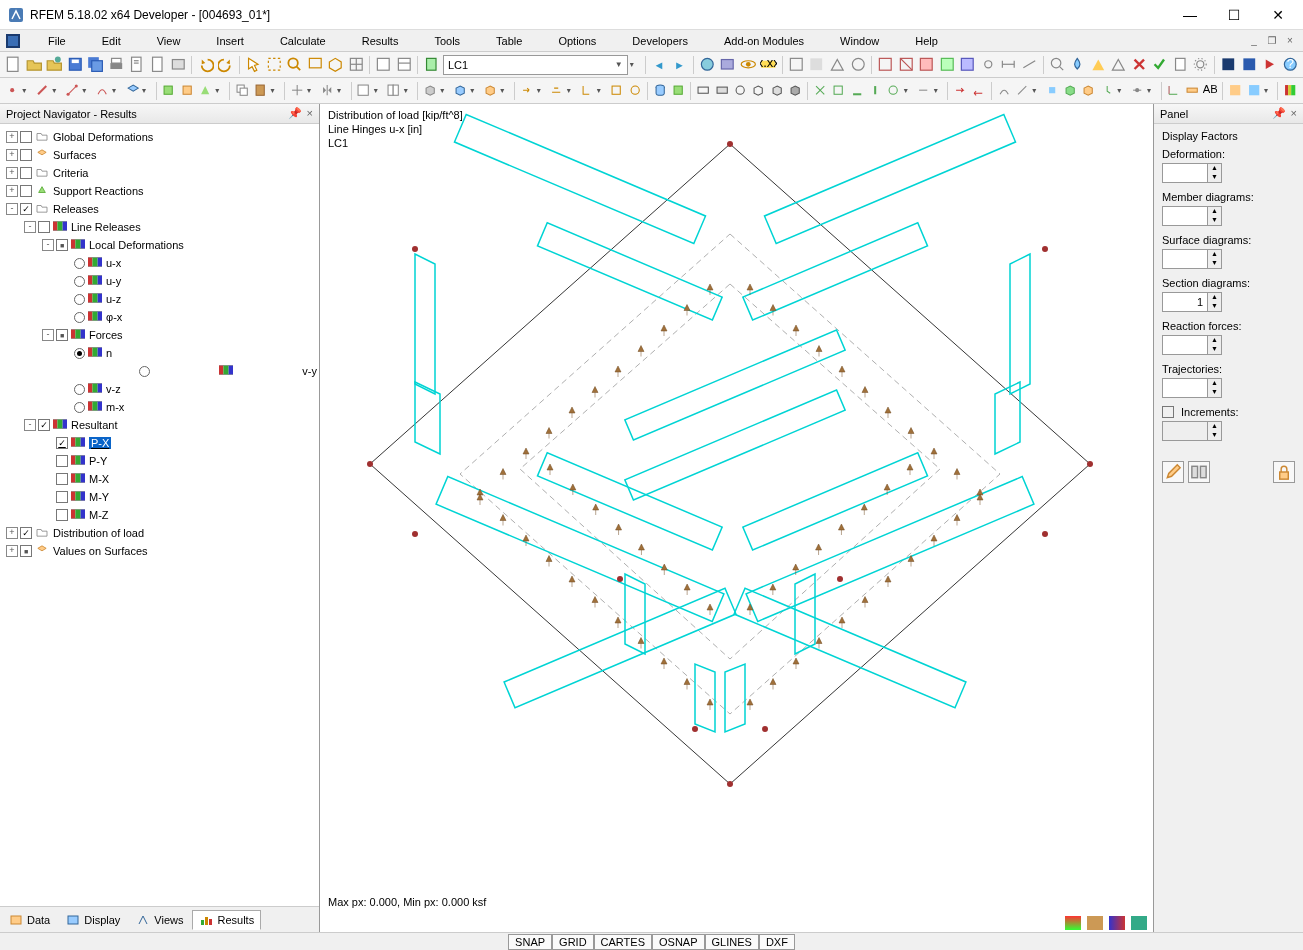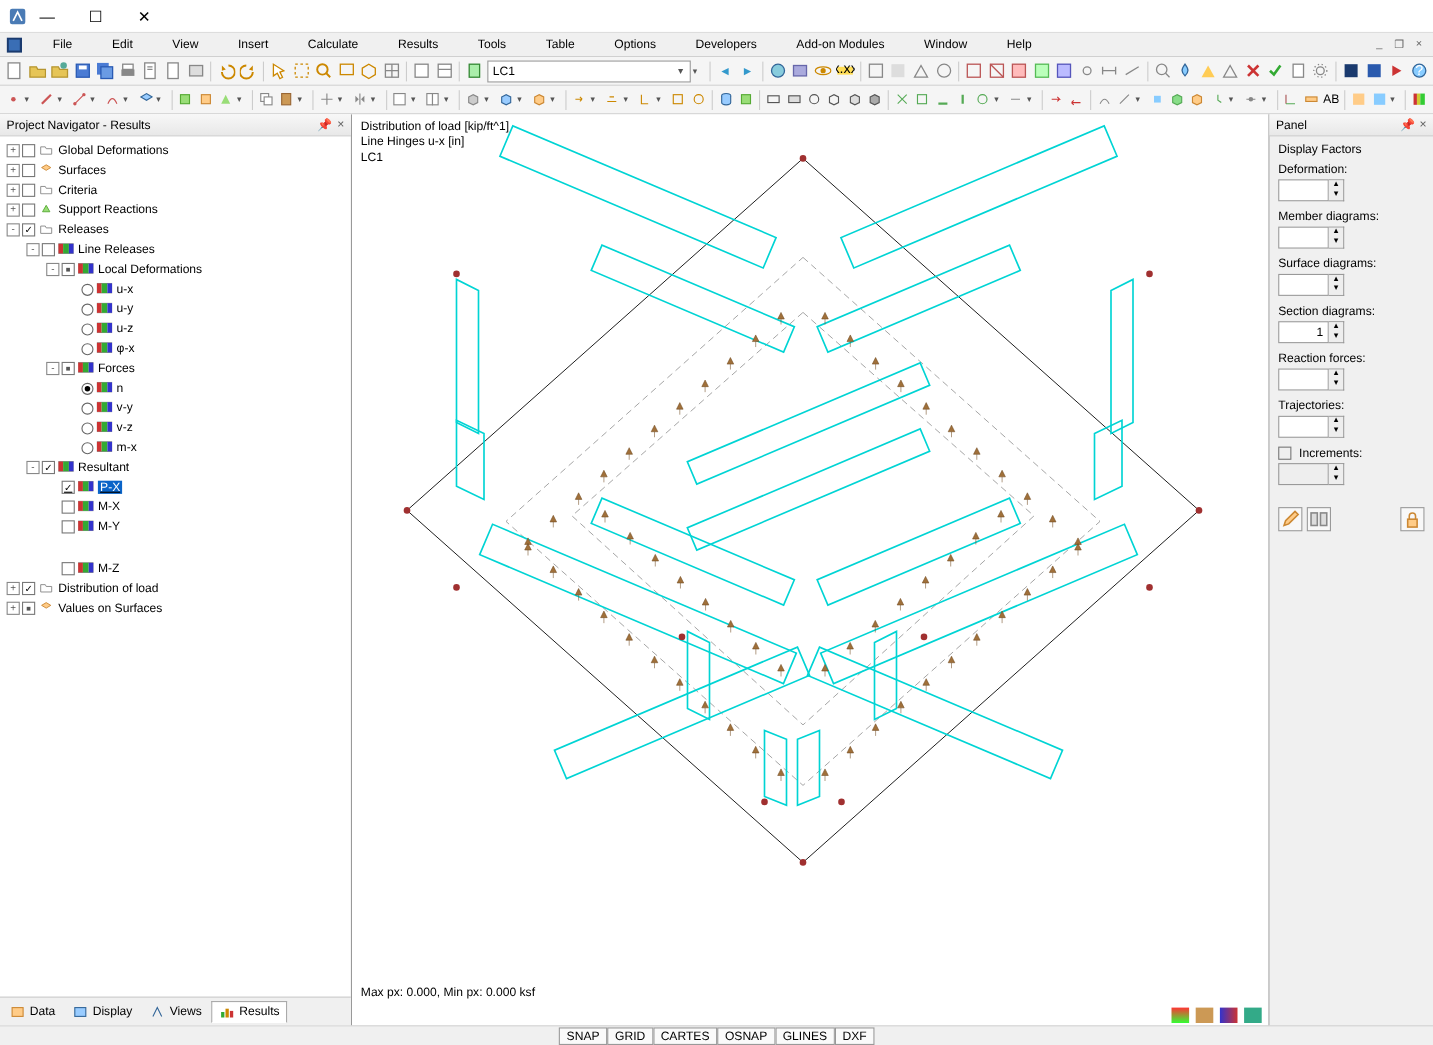--- a/index.html
+++ b/index.html
@@ -85,20 +85,21 @@
 </head>
 <body>
 
 <div class="titlebar">
   <span class="app-icon">
     <svg viewBox="0 0 16 16">
         <rect x="1" y="1" width="14" height="14" fill="#4a7bb5" rx="2"></rect>
         <path d="M4 12 L8 4 L12 12" stroke="#fff" fill="none" stroke-width="1.5"></path>
       </svg>
   </span>
+  <span class="titlebar-text">RFEM 5.18.02 x64 Developer - [004693_01*]</span>
   <div class="win-btns">
     <span class="win-btn">—</span>
     <span class="win-btn">☐</span>
     <span class="win-btn">✕</span>
   </div>
 </div>
 
 <div class="menubar">
   <span class="ic"><svg viewBox="0 0 14 14">
         <rect width="14" height="14" fill="#1a3a6e"></rect>
@@ -872,57 +873,57 @@
           <span class="tree-ico flag-ico">
             <svg viewBox="0 0 16 10">
               <rect width="16" height="10" fill="#fff" stroke="#888"></rect>
               <rect width="5" height="10" fill="#c33"></rect>
               <rect x="5" width="6" height="10" fill="#3a3"></rect>
               <rect x="11" width="5" height="10" fill="#33c"></rect>
             </svg>
           </span>
           <span class="tree-label">n</span>
         </div>
+        <div class="tree-node" style="padding-left: 58px; justify-content: space-between;">
+          <span class="tree-exp blank"></span>
+          <span class="tree-radio "></span>
+          <span class="tree-ico flag-ico">
+            <svg viewBox="0 0 16 10">
+              <rect width="16" height="10" fill="#fff" stroke="#888"></rect>
+              <rect width="5" height="10" fill="#c33"></rect>
+              <rect x="5" width="6" height="10" fill="#3a3"></rect>
+              <rect x="11" width="5" height="10" fill="#33c"></rect>
+            </svg>
+          </span>
+          <span class="tree-label">v-y</span>
+        </div>
         <div class="tree-node" style="padding-left: 58px;">
           <span class="tree-exp blank"></span>
           <span class="tree-radio "></span>
           <span class="tree-ico flag-ico">
             <svg viewBox="0 0 16 10">
               <rect width="16" height="10" fill="#fff" stroke="#888"></rect>
               <rect width="5" height="10" fill="#c33"></rect>
               <rect x="5" width="6" height="10" fill="#3a3"></rect>
               <rect x="11" width="5" height="10" fill="#33c"></rect>
             </svg>
           </span>
-          <span class="tree-label">v-y</span>
+          <span class="tree-label">v-z</span>
         </div>
         <div class="tree-node" style="padding-left: 58px;">
           <span class="tree-exp blank"></span>
           <span class="tree-radio "></span>
           <span class="tree-ico flag-ico">
             <svg viewBox="0 0 16 10">
               <rect width="16" height="10" fill="#fff" stroke="#888"></rect>
               <rect width="5" height="10" fill="#c33"></rect>
               <rect x="5" width="6" height="10" fill="#3a3"></rect>
               <rect x="11" width="5" height="10" fill="#33c"></rect>
             </svg>
           </span>
-          <span class="tree-label">v-z</span>
-        </div>
-        <div class="tree-node" style="padding-left: 58px;">
-          <span class="tree-exp blank"></span>
-          <span class="tree-radio "></span>
-          <span class="tree-ico flag-ico">
-            <svg viewBox="0 0 16 10">
-              <rect width="16" height="10" fill="#fff" stroke="#888"></rect>
-              <rect width="5" height="10" fill="#c33"></rect>
-              <rect x="5" width="6" height="10" fill="#3a3"></rect>
-              <rect x="11" width="5" height="10" fill="#33c"></rect>
-            </svg>
-          </span>
           <span class="tree-label">m-x</span>
         </div>
         <div class="tree-node" style="padding-left: 22px;">
           <span class="tree-exp">-</span>
           <span class="tree-chk checked"></span>
           <span class="tree-ico flag-ico">
             <svg viewBox="0 0 16 10">
               <rect width="16" height="10" fill="#fff" stroke="#888"></rect>
               <rect width="5" height="10" fill="#c33"></rect>
               <rect x="5" width="6" height="10" fill="#3a3"></rect>
@@ -948,36 +949,49 @@
           <span class="tree-exp blank"></span>
           <span class="tree-chk "></span>
           <span class="tree-ico flag-ico">
             <svg viewBox="0 0 16 10">
               <rect width="16" height="10" fill="#fff" stroke="#888"></rect>
               <rect width="5" height="10" fill="#c33"></rect>
               <rect x="5" width="6" height="10" fill="#3a3"></rect>
               <rect x="11" width="5" height="10" fill="#33c"></rect>
             </svg>
           </span>
-          <span class="tree-label">M-X</span>
+          <span class="tree-label">P-Y</span>
         </div>
         <div class="tree-node" style="padding-left: 40px;">
           <span class="tree-exp blank"></span>
           <span class="tree-chk "></span>
           <span class="tree-ico flag-ico">
             <svg viewBox="0 0 16 10">
               <rect width="16" height="10" fill="#fff" stroke="#888"></rect>
               <rect width="5" height="10" fill="#c33"></rect>
               <rect x="5" width="6" height="10" fill="#3a3"></rect>
               <rect x="11" width="5" height="10" fill="#33c"></rect>
             </svg>
           </span>
+          <span class="tree-label">M-X</span>
+        </div>
+        <div class="tree-node" style="padding-left: 40px;">
+          <span class="tree-exp blank"></span>
+          <span class="tree-chk "></span>
+          <span class="tree-ico flag-ico">
+            <svg viewBox="0 0 16 10">
+              <rect width="16" height="10" fill="#fff" stroke="#888"></rect>
+              <rect width="5" height="10" fill="#c33"></rect>
+              <rect x="5" width="6" height="10" fill="#3a3"></rect>
+              <rect x="11" width="5" height="10" fill="#33c"></rect>
+            </svg>
+          </span>
           <span class="tree-label">M-Y</span>
         </div>
-        <div class="tree-node" style="padding-left: 40px; margin-top: 20px;">
+        <div class="tree-node" style="padding-left: 40px;">
           <span class="tree-exp blank"></span>
           <span class="tree-chk "></span>
           <span class="tree-ico flag-ico">
             <svg viewBox="0 0 16 10">
               <rect width="16" height="10" fill="#fff" stroke="#888"></rect>
               <rect width="5" height="10" fill="#c33"></rect>
               <rect x="5" width="6" height="10" fill="#3a3"></rect>
               <rect x="11" width="5" height="10" fill="#33c"></rect>
             </svg>
           </span>
@@ -1029,21 +1043,21 @@
               <rect x="6" y="4" width="3" height="8" fill="#c80"></rect>
               <rect x="10" y="6" width="3" height="6" fill="#c33"></rect>
             </svg></span>
           <span>Results</span>
         </div>
     </div>
   </div>
 
   <div class="viewport">
     <div class="vp-labels">
-      <div>Distribution of load [kip/ft^1]</div>
+      <div>Distribution of load [kip/ft^8]</div>
       <div>Line Hinges u-x [in]</div>
       <div>LC1</div>
     </div>
     <svg class="vp-svg" width="820" height="800" viewBox="0 0 820 800">
 
       <g stroke="#000" fill="none" stroke-width="0.8">
 
         <path d="M 410 40 L 770 360 L 410 680 L 50 360 Z"></path>
 
         <path d="M 410 130 L 680 370 L 410 610 L 140 370 Z" stroke-dasharray="6 4" stroke="#999"></path>

